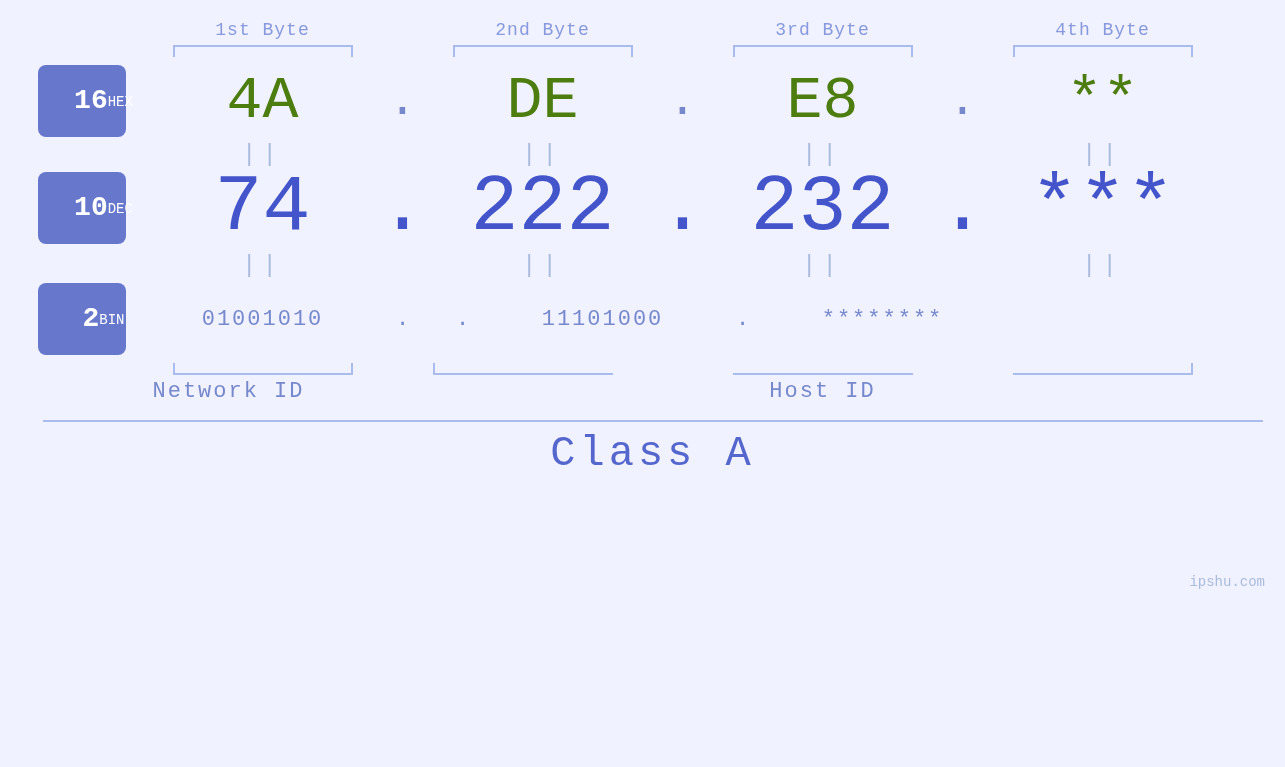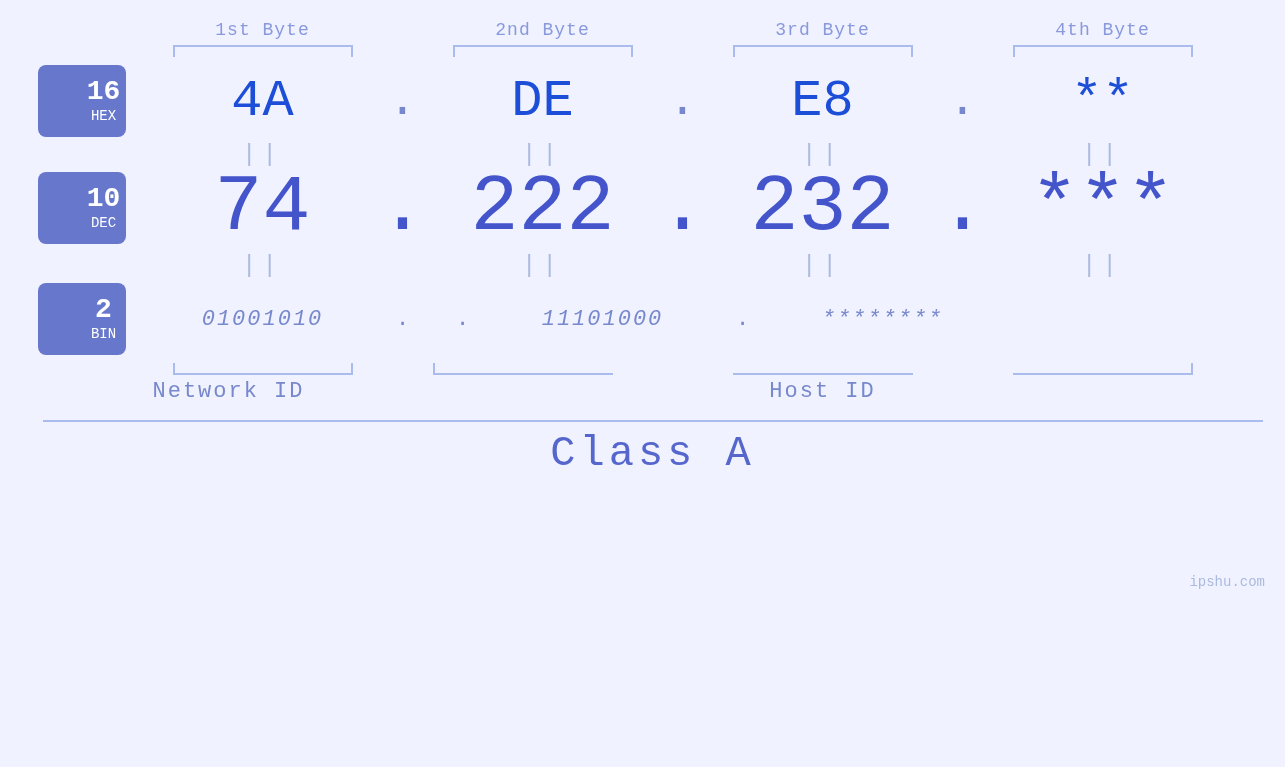--- a/index.html
+++ b/index.html
@@ -63,43 +63,42 @@
       border-right: 2px solid #aabbee;
     }
 
     
     .base-badge {
       width: 88px;
       height: 72px;
       background-color: #6677cc;
       border-radius: 8px;
       display: flex;
-      flex-direction: column;
       align-items: center;
       justify-content: center;
       color: white;
       padding-left: 44px;
     }
 
     .badge-number {
       font-size: 28px;
       font-weight: bold;
       line-height: 1;
     }
 
     .badge-label {
       font-size: 14px;
       margin-top: 2px;
     }
 
     
     .hex-value {
       text-align: left;
-      color: #1d4ed8;
-      font-size: 52px;
+      color: #4d7c0f;
+      font-size: 60px;
       font-family: 'Courier New', Courier, monospace;
     }
 
     .dot-cell {
       text-align: center;
       color: #7788cc;
       font-size: 48px;
       font-family: 'Courier New', Courier, monospace;
     }
 
@@ -129,21 +128,20 @@
       line-height: 1;
     }
 
     
     .bin-value {
       text-align: center;
       color: #7788cc;
       font-size: 22px;
       font-family: 'Courier New', Courier, monospace;
       letter-spacing: 2px;
-      font-style: italic;
     }
 
     .dot-bin {
       text-align: center;
       color: #7788cc;
       font-size: 22px;
       font-family: 'Courier New', Courier, monospace;
     }
 
     

